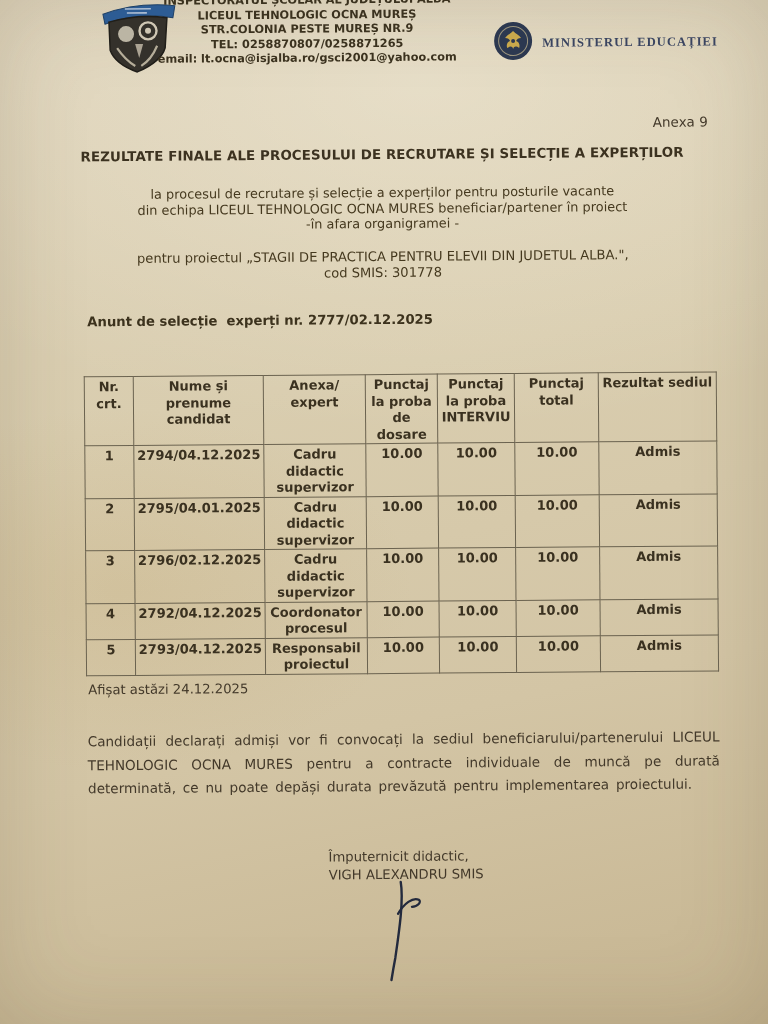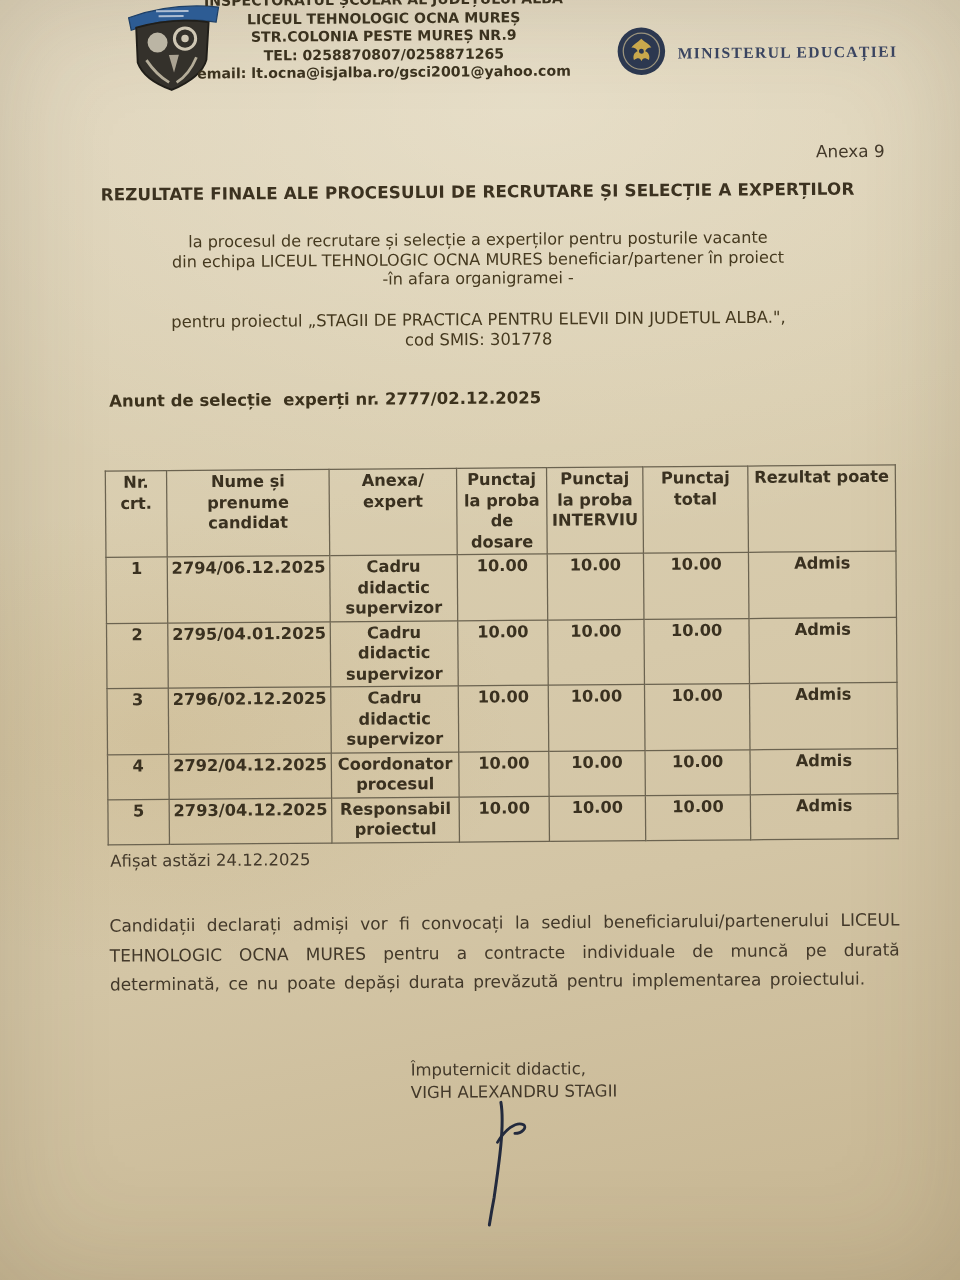--- a/index.html
+++ b/index.html
@@ -134,25 +134,25 @@
           <th>Anexa/ expert</th>
           <th>Punctaj
 la proba
 de
 dosare</th>
           <th>Punctaj
 la proba
 INTERVIU</th>
           <th>Punctaj
 total</th>
-          <th>Rezultat poate</th>
+          <th>Rezultat sediul</th>
         </tr>
         <tr class="r0">
           <td>1</td>
-          <td>2794/06.12.2025</td>
+          <td>2794/04.12.2025</td>
           <td>Cadru didactic supervizor</td>
           <td>10.00</td>
           <td>10.00</td>
           <td>10.00</td>
           <td>Admis</td>
         </tr>
         <tr class="r1">
           <td>2</td>
           <td>2795/04.01.2025</td>
           <td>Cadru didactic supervizor</td>
@@ -190,21 +190,21 @@
         </tr>
       </tbody>
     </table>
 
     <div class="posted">Afișat astăzi 24.12.2025</div>
 
     <div class="bodytext">Candidații declarați admiși vor fi convocați la sediul beneficiarului/partenerului LICEUL TEHNOLOGIC OCNA MURES pentru a contracte individuale de muncă pe durată determinată, ce nu poate depăși durata prevăzută pentru implementarea proiectului.</div>
 
     <div class="sig-block">
       <div>Împuternicit didactic,</div>
-      <div>VIGH ALEXANDRU STAGII</div>
+      <div>VIGH ALEXANDRU SMIS</div>
     </div>
 
     <svg class="sig-svg" width="70" height="115" viewBox="0 0 70 115">
       <path d="M29,8 C32,26 27,58 23,84 C21,94 20,100 19,106" fill="none" stroke="#232a3d" stroke-width="2.4" stroke-linecap="round"></path>
       <path d="M26,40 C32,30 41,23 47,26 C50,28 46,33 40,33" fill="none" stroke="#232a3d" stroke-width="2.2" stroke-linecap="round"></path>
     </svg>
 
   </div>
 </div>
 

